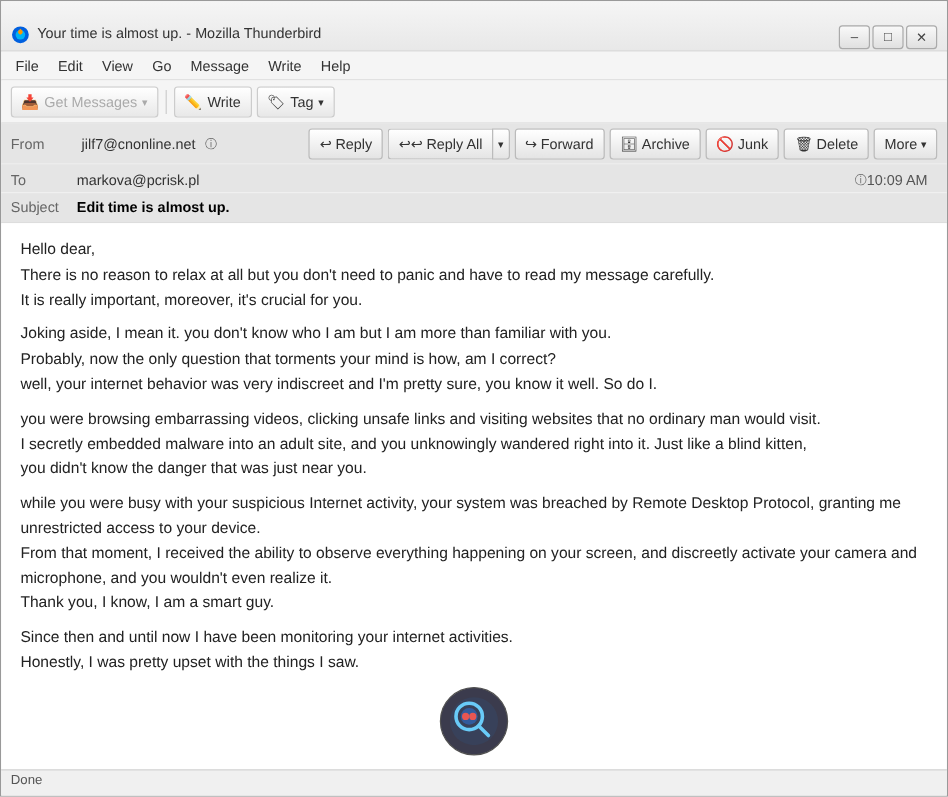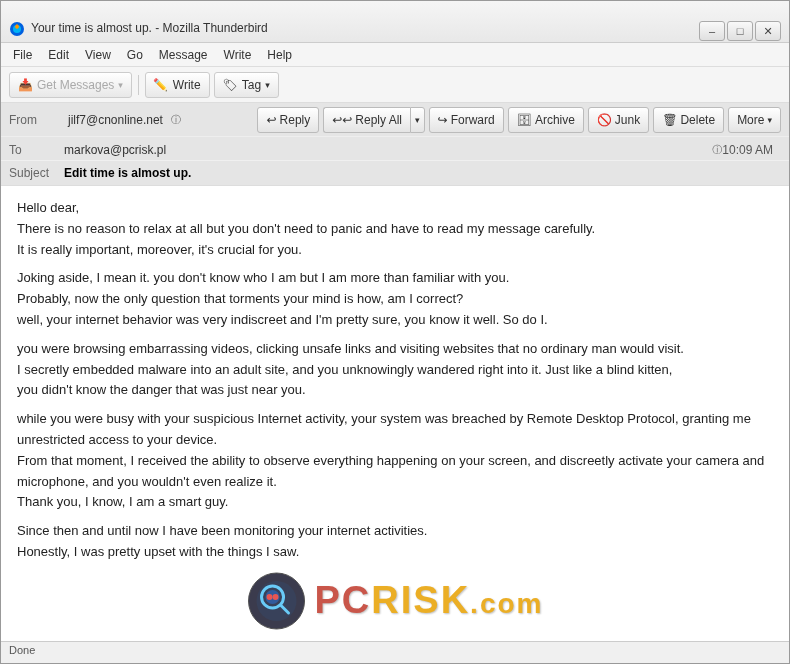--- a/index.html
+++ b/index.html
@@ -301,23 +301,20 @@
 
           <circle cx="26" cy="26" r="11" fill="none" stroke="#4fc3f7" stroke-width="3"></circle>
           <circle cx="26" cy="26" r="7" fill="#0d47a1" opacity="0.8"></circle>
 
           <circle cx="23" cy="26" r="3" fill="#e53935"></circle>
           <circle cx="29" cy="26" r="3" fill="#e53935"></circle>
 
           <line x1="34" y1="34" x2="42" y2="42" stroke="#4fc3f7" stroke-width="3" stroke-linecap="round"></line>
         </svg>
       </div>
-      <div class="watermark-text">
-        <span style="color:#c0392b;">PC</span><span style="color:#e8a000;">RISK</span><span style="color:#e8a000; font-size:28px;">.com</span>
-      </div>
     </div>
   </div>
 
   <div class="statusbar">
     <span>Done</span>
   </div>
 
 </div>
 
 </body></html>

